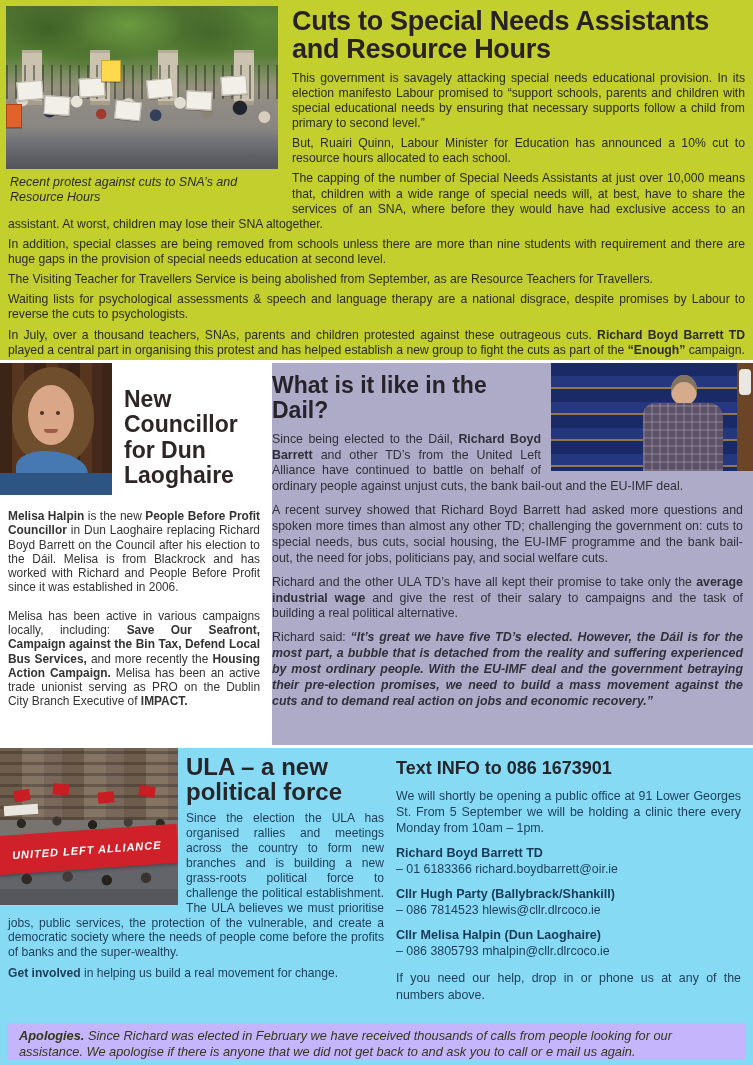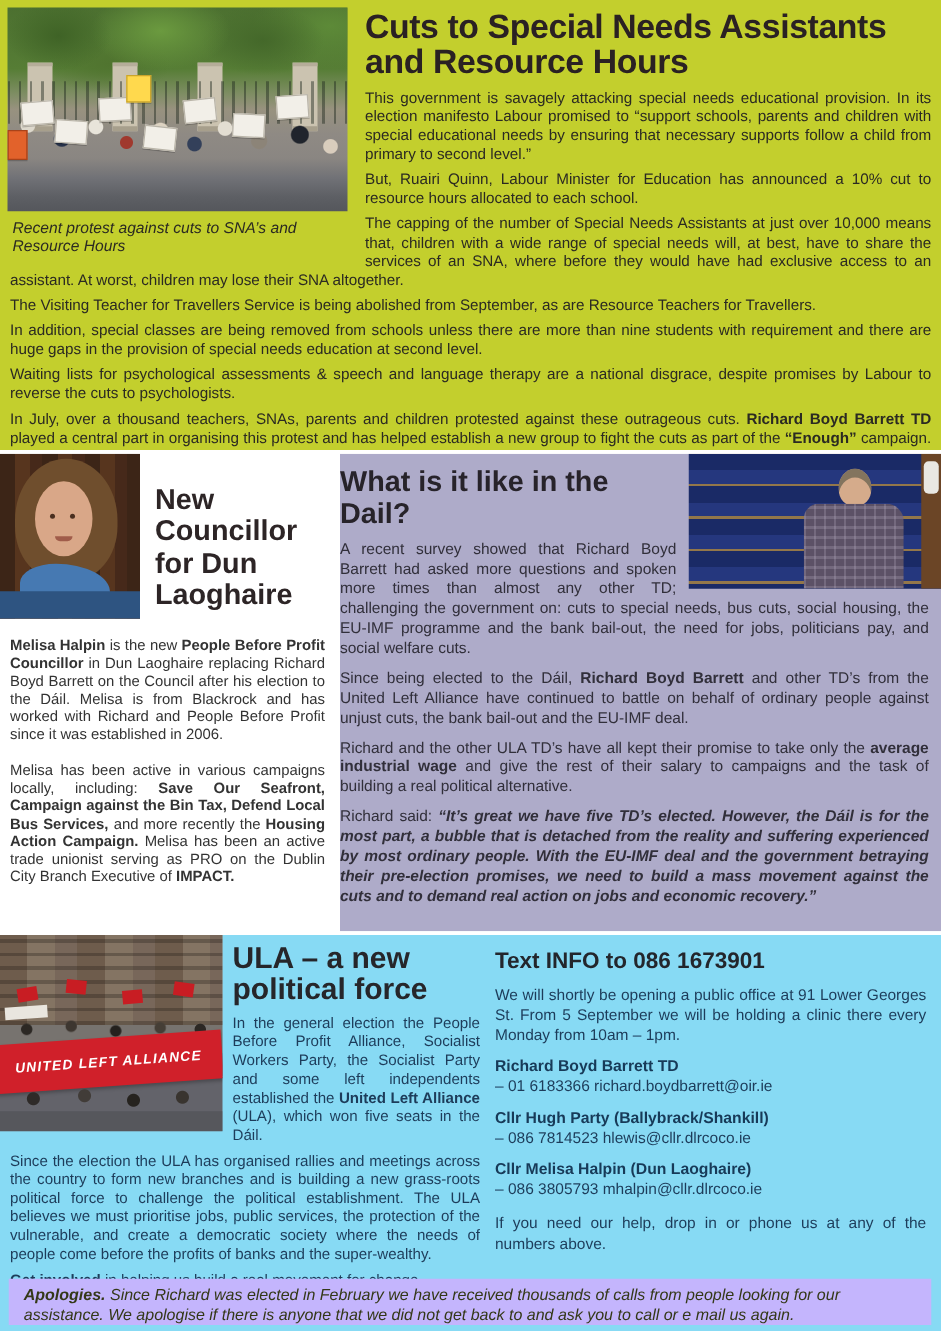--- a/index.html
+++ b/index.html
@@ -160,22 +160,22 @@
         <div class="pp-placard s7"></div>
         <div class="pp-placard yellow"></div>
         <div class="pp-placard orange"></div>
       </div>
       <div class="photo-caption">Recent protest against cuts to SNA’s and Resource Hours</div>
     </div>
     <h1 class="headline">Cuts to Special Needs Assistants and Resource Hours</h1>
     <p><span>This government is savagely attacking special needs educational provision. In its election manifesto Labour promised to “support schools, parents and children with special educational needs by ensuring that necessary supports follow a child from primary to second level.”</span></p>
     <p><span>But, Ruairi Quinn, Labour Minister for Education has announced a 10% cut to resource hours allocated to each school.</span></p>
     <p><span>The capping of the number of Special Needs Assistants at just over 10,000 means that, children with a wide range of special needs will, at best, have to share the services of an SNA, where before they would have had exclusive access to an assistant. At worst, children may lose their SNA altogether.</span></p>
+    <p><span>In addition, special classes are being removed from schools unless there are more than nine students with requirement and there are huge gaps in the provision of special needs education at second level.</span></p>
     <p><span>The Visiting Teacher for Travellers Service is being abolished from September, as are Resource Teachers for Travellers.</span></p>
-    <p><span>In addition, special classes are being removed from schools unless there are more than nine students with requirement and there are huge gaps in the provision of special needs education at second level.</span></p>
     <p><span>Waiting lists for psychological assessments &amp; speech and language therapy are a national disgrace, despite promises by Labour to reverse the cuts to psychologists.</span></p>
     <p><span>In July, over a thousand teachers, SNAs, parents and children protested against these outrageous cuts. </span><b>Richard Boyd Barrett TD</b><span> played a central part in organising this protest and has helped establish a new group to fight the cuts as part of the </span><b>“Enough”</b><span> campaign. There will be further protests in the autumn.</span></p>
   </section>
 
   <div class="divider"></div>
 
   <section class="sec-mid">
     <div class="mid-left">
       <div class="mid-head">
         <div class="photo-frame photo-melisa">
@@ -194,22 +194,22 @@
     </div>
 
     <div class="mid-right">
       <div class="photo-frame photo-dail">
         <div class="pd-head"></div>
         <div class="pd-shirt"></div>
         <div class="pd-wood"></div>
         <div class="pd-white"></div>
       </div>
       <h2 class="dail-heading">What is it like in the Dail?</h2>
+      <p><span>Since being elected to the Dáil, </span><b>Richard Boyd Barrett</b><span> and other TD’s from the United Left Alliance have continued to battle on behalf of ordinary people against unjust cuts, the bank bail-out and the EU-IMF deal.</span></p>
       <p><span>A recent survey showed that Richard Boyd Barrett had asked more questions and spoken more times than almost any other TD; challenging the government on: cuts to special needs, bus cuts, social housing, the EU-IMF programme and the bank bail-out, the need for jobs, politicians pay, and social welfare cuts.</span></p>
-      <p><span>Since being elected to the Dáil, </span><b>Richard Boyd Barrett</b><span> and other TD’s from the United Left Alliance have continued to battle on behalf of ordinary people against unjust cuts, the bank bail-out and the EU-IMF deal.</span></p>
       <p><span>Richard and the other ULA TD’s have all kept their promise to take only the </span><b>average industrial wage</b><span> and give the rest of their salary to campaigns and the task of building a real political alternative.</span></p>
       <p><span>Richard said: </span><b class="it">“It’s great we have five TD’s elected. However, the Dáil is for the most part, a bubble that is detached from the reality and suffering experienced by most ordinary people. With the EU-IMF deal and the government betraying their pre-election promises, we need to build a mass movement against the cuts and to demand real action on jobs and economic recovery.”</b></p>
     </div>
   </section>
 
   <div class="divider"></div>
 
   <section class="sec-bot">
     <div class="bot-cols">
       <div class="ula-col">
@@ -221,21 +221,20 @@
           <div class="pu-flag f4"></div>
           <div class="pu-whitebanner"></div>
           <div class="pu-crowdtop"></div>
           <div class="pu-banner">
             <span>UNITED LEFT ALLIANCE</span>
           </div>
           <div class="pu-crowdbottom"></div>
           <div class="pu-street"></div>
         </div>
         <h2 class="ula-heading">ULA – a new political force</h2>
-        <p><span>In the general election the People Before Profit Alliance, Socialist Workers Party, the Socialist Party and some left independents established the </span><b>United Left Alliance</b><span> (ULA), which won five seats in the Dáil.</span></p>
         <p><span>Since the election the ULA has organised rallies and meetings across the country to form new branches and is building a new grass-roots political force to challenge the political establishment. The ULA believes we must prioritise jobs, public services, the protection of the vulnerable, and create a democratic society where the needs of people come before the profits of banks and the super-wealthy.</span></p>
         <p><b>Get involved</b><span> in helping us build a real movement for change.</span></p>
       </div>
 
       <div class="contact-col">
         <h2 class="contact-heading">Text INFO to 086 1673901</h2>
         <p><span>We will shortly be opening a public office at 91 Lower Georges St. From 5 September we will be holding a clinic there every Monday from 10am – 1pm.</span></p>
         <div class="contact-entry">
           <div class="contact-name">Richard Boyd Barrett TD</div>
           <div class="contact-detail">– 01 6183366 richard.boydbarrett@oir.ie</div>

